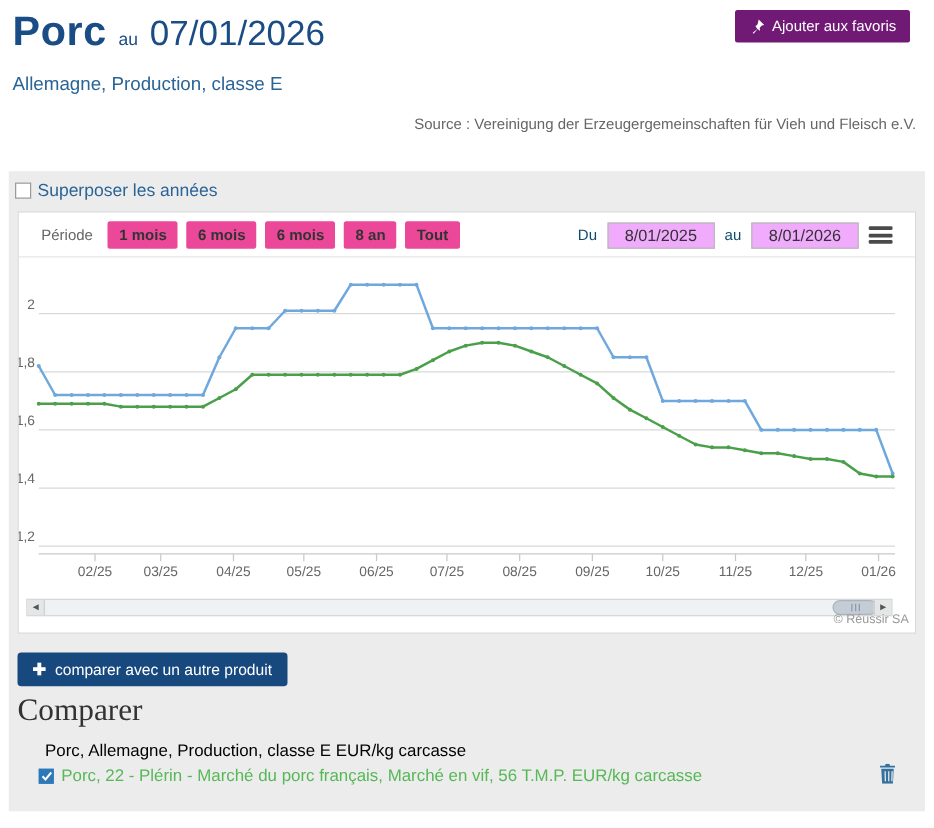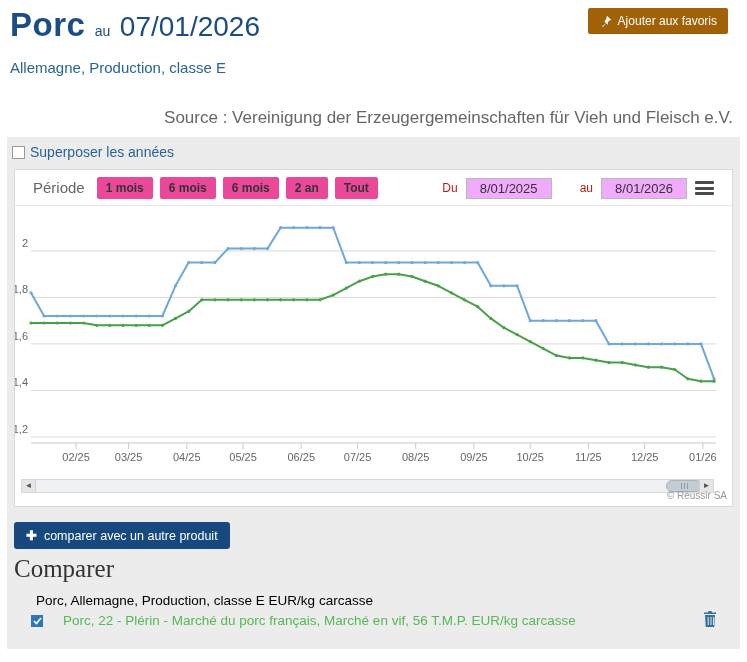--- a/index.html
+++ b/index.html
@@ -8,46 +8,46 @@
 
   
   .title-row{position:absolute;left:10px;top:6px;white-space:nowrap;color:#1a4c85;}
   .title-main{font-size:33px;font-weight:bold;letter-spacing:.5px;}
   .title-au{font-size:14px;margin:0 5px;}
   .title-date{font-size:28px;font-weight:normal;}
   .subtitle{position:absolute;left:10px;top:59px;font-size:15px;color:#2a6496;}
   .price-row{position:absolute;left:10px;top:80px;white-space:nowrap;}
   .price{font-size:21px;font-weight:bold;color:#1a4c85;}
   .change{font-size:16px;color:#e32b2b;margin-left:6px;}
-  .source{position:absolute;right:14px;top:108px;font-size:17px;color:#666;}
+  .source{position:absolute;right:14px;top:92px;font-size:12px;color:#666;}
   .fav-btn{position:absolute;right:19px;top:8px;height:26px;display:flex;align-items:center;
-           gap:6px;padding:0 11px;background:#a16207;color:#fff;font-size:12px;
+           gap:6px;padding:0 11px;background:#701a75;color:#fff;font-size:12px;
            border:none;border-radius:2px;cursor:pointer;}
   .fav-btn svg{display:block;}
 
   
   .panel{position:absolute;left:7px;top:137px;width:733px;height:512px;background:#ececec;}
 
   .overlay-row{position:absolute;left:5px;top:7px;display:flex;align-items:center;gap:5px;}
   .cb{width:13px;height:13px;background:#fff;border:1px solid #9a9a9a;box-sizing:border-box;
       display:inline-flex;align-items:center;justify-content:center;flex:0 0 auto;}
   .cb.checked{background:#2d78b8;border-color:#2d78b8;}
   .overlay-label{font-size:14px;color:#2a6496;}
 
   
   .card{position:absolute;left:7px;top:32px;width:717px;height:336px;background:#fff;
         border:1px solid #d9d9d9;}
   .toolbar{position:absolute;left:0;top:0;width:100%;height:36px;border-bottom:1px solid #e7e7e7;
            box-sizing:border-box;display:flex;align-items:center;}
-  .periode-label{font-size:15px;color:#666;margin-left:18px;}
+  .periode-label{font-size:12px;color:#666;margin-left:18px;}
   .range-btns{display:flex;gap:7px;margin-left:12px;}
   .range-btn{background:#ec4899;border:none;border-radius:2px;padding:4px 9px;font-size:12px;
              font-weight:600;color:#333;cursor:pointer;font-family:inherit;}
   .date-zone{position:absolute;right:18px;top:0;height:36px;display:flex;align-items:center;gap:8px;}
-  .date-lbl{font-size:12px;color:#b91c1c;margin-left:20px;}
+  .date-lbl{font-size:12px;color:#0c4a6e;}
   .date-input{width:86px;height:21px;border:1px solid #b9b9b9;font-size:13px;color:#333;
               text-align:center;font-family:inherit;background:#f0abfc;box-sizing:border-box;}
   .burger{width:19px;height:14px;display:flex;flex-direction:column;justify-content:space-between;
           cursor:pointer;}
   .burger span{display:block;height:3px;background:#4a4a4a;border-radius:1px;}
 
   .chart-svg{position:absolute;left:0;top:37px;}
 
   .scrollbar{position:absolute;left:6px;top:309px;width:693px;height:14px;background:#f0f1f2;
              border:1px solid #d8d8d8;box-sizing:border-box;}
@@ -62,21 +62,21 @@
   .copyright{position:absolute;right:5px;top:320px;font-size:10px;color:#999;}
 
   
   .compare-btn{position:absolute;left:7px;top:385px;height:27px;display:flex;align-items:center;
                gap:7px;padding:0 12px;background:#17497e;color:#fff;font-size:12.5px;
                border:none;border-radius:3px;cursor:pointer;font-family:inherit;}
   .plus-icon{font-size:13px;font-weight:bold;line-height:1;}
   .compare-heading{position:absolute;left:7px;top:418px;font-family:"Liberation Serif",serif;
                    font-size:25px;color:#333;}
   .cmp-row1{position:absolute;left:29px;top:456px;font-size:13.5px;color:#000000;}
-  .cmp-row2{position:absolute;left:24px;top:476px;display:flex;align-items:center;gap:20px;}
+  .cmp-row2{position:absolute;left:24px;top:476px;display:flex;align-items:center;gap:6px;}
   .cmp-row2 .cb{width:12px;height:12px;}
   .cmp-row2-label{font-size:13.5px;color:#56b856;}
   .trash{position:absolute;left:696px;top:474px;width:14px;height:16px;cursor:pointer;}
 </style>
 </head>
 <body>
 
 <div class="page">
 
   <div class="title-row">
@@ -100,21 +100,21 @@
       <span class="overlay-label">Superposer les années</span>
     </div>
 
     <div class="card">
       <div class="toolbar">
         <span class="periode-label">Période</span>
         <div class="range-btns">
           <button class="range-btn">1 mois</button>
           <button class="range-btn">6 mois</button>
           <button class="range-btn">6 mois</button>
-          <button class="range-btn">2 an</button>
+          <button class="range-btn">8 an</button>
           <button class="range-btn">Tout</button>
         </div>
         <div class="date-zone">
           <span class="date-lbl">Du</span>
           <input class="date-input" value="8/01/2025" style="">
           <span class="date-lbl">au</span>
           <input class="date-input" value="8/01/2026" style="">
           <div class="burger">
               <span></span>
               <span></span>

